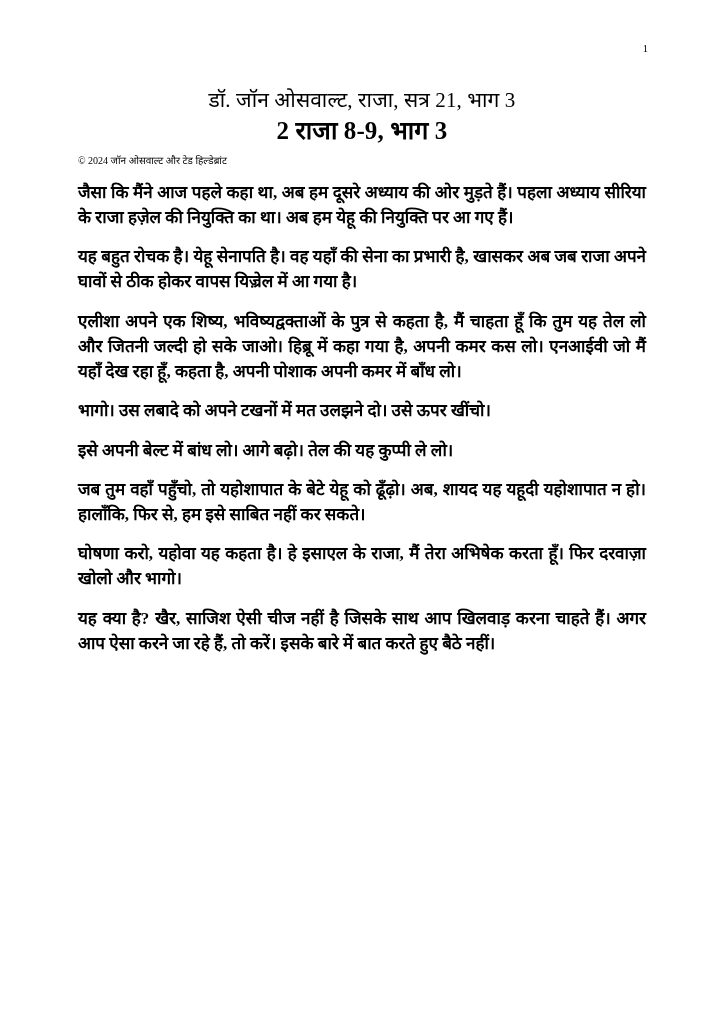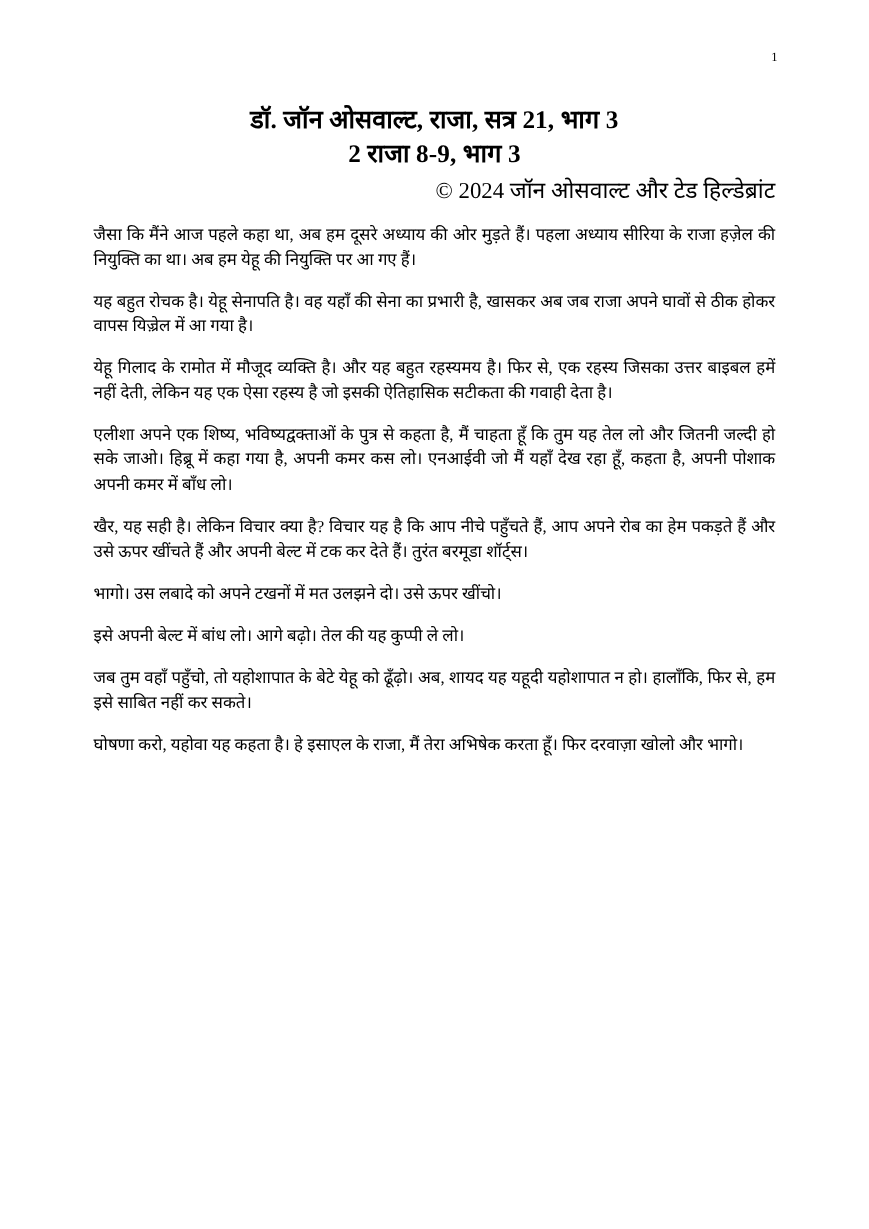--- a/index.html
+++ b/index.html
@@ -30,68 +30,68 @@
     right: 76px;
     font-size: 10.5px;
     line-height: 1;
     color: #000;
   }
   .doc-title {
     margin: 0;
     padding-top: 46px;
     text-align: center;
     font-size: 21px;
-    font-weight: bold;
+    font-weight: normal;
     line-height: 1.34;
     letter-spacing: 0.1px;
   }
   .doc-subtitle {
     margin: 0;
     text-align: center;
-    font-size: 21px;
+    font-size: 25px;
     font-weight: bold;
     line-height: 1.34;
     letter-spacing: 0.1px;
   }
   .copyright {
     margin: 6px 0 0 0;
-    text-align: right;
-    font-size: 19px;
+    text-align: left;
+    font-size: 10px;
     line-height: 1.3;
   }
   .body-copy {
     margin-top: 14px;
   }
   .body-copy p {
     margin: 0 0 14.5px 0;
-    font-size: 14px;
+    font-size: 17px;
     line-height: 1.47;
     text-align: justify;
     text-justify: inter-word;
+    font-weight: bold;
   }
   .body-copy p:last-child {
     margin-bottom: 0;
   }
 </style>
 </head>
 <body>
 
 <div class="page">
 
   <div class="page-number">1</div>
 
   <h1 class="doc-title">डॉ. जॉन ओसवाल्ट, राजा, सत्र 21, भाग 3</h1>
   <h2 class="doc-subtitle">2 राजा 8-9, भाग 3</h2>
   <p class="copyright">© 2024 जॉन ओसवाल्ट और टेड हिल्डेब्रांट</p>
 
   <div class="body-copy">
     <p>जैसा कि मैंने आज पहले कहा था, अब हम दूसरे अध्याय की ओर मुड़ते हैं। पहला अध्याय सीरिया के राजा हज़ेल की नियुक्ति का था। अब हम येहू की नियुक्ति पर आ गए हैं।</p>
     <p>यह बहुत रोचक है। येहू सेनापति है। वह यहाँ की सेना का प्रभारी है, खासकर अब जब राजा अपने घावों से ठीक होकर वापस यिज़्रेल में आ गया है।</p>
-    <p>येहू गिलाद के रामोत में मौजूद व्यक्ति है। और यह बहुत रहस्यमय है। फिर से, एक रहस्य जिसका उत्तर बाइबल हमें नहीं देती, लेकिन यह एक ऐसा रहस्य है जो इसकी ऐतिहासिक सटीकता की गवाही देता है।</p>
     <p>एलीशा अपने एक शिष्य, भविष्यद्वक्ताओं के पुत्र से कहता है, मैं चाहता हूँ कि तुम यह तेल लो और जितनी जल्दी हो सके जाओ। हिब्रू में कहा गया है, अपनी कमर कस लो। एनआईवी जो मैं यहाँ देख रहा हूँ, कहता है, अपनी पोशाक अपनी कमर में बाँध लो।</p>
-    <p>खैर, यह सही है। लेकिन विचार क्या है? विचार यह है कि आप नीचे पहुँचते हैं, आप अपने रोब का हेम पकड़ते हैं और उसे ऊपर खींचते हैं और अपनी बेल्ट में टक कर देते हैं। तुरंत बरमूडा शॉर्ट्स।</p>
     <p>भागो। उस लबादे को अपने टखनों में मत उलझने दो। उसे ऊपर खींचो।</p>
     <p>इसे अपनी बेल्ट में बांध लो। आगे बढ़ो। तेल की यह कुप्पी ले लो।</p>
     <p>जब तुम वहाँ पहुँचो, तो यहोशापात के बेटे येहू को ढूँढ़ो। अब, शायद यह यहूदी यहोशापात न हो। हालाँकि, फिर से, हम इसे साबित नहीं कर सकते।</p>
     <p>घोषणा करो, यहोवा यह कहता है। हे इसाएल के राजा, मैं तेरा अभिषेक करता हूँ। फिर दरवाज़ा खोलो और भागो।</p>
+    <p>यह क्या है? खैर, साजिश ऐसी चीज नहीं है जिसके साथ आप खिलवाड़ करना चाहते हैं। अगर आप ऐसा करने जा रहे हैं, तो करें। इसके बारे में बात करते हुए बैठे नहीं।</p>
   </div>
 
 </div>
 
 </body></html>

